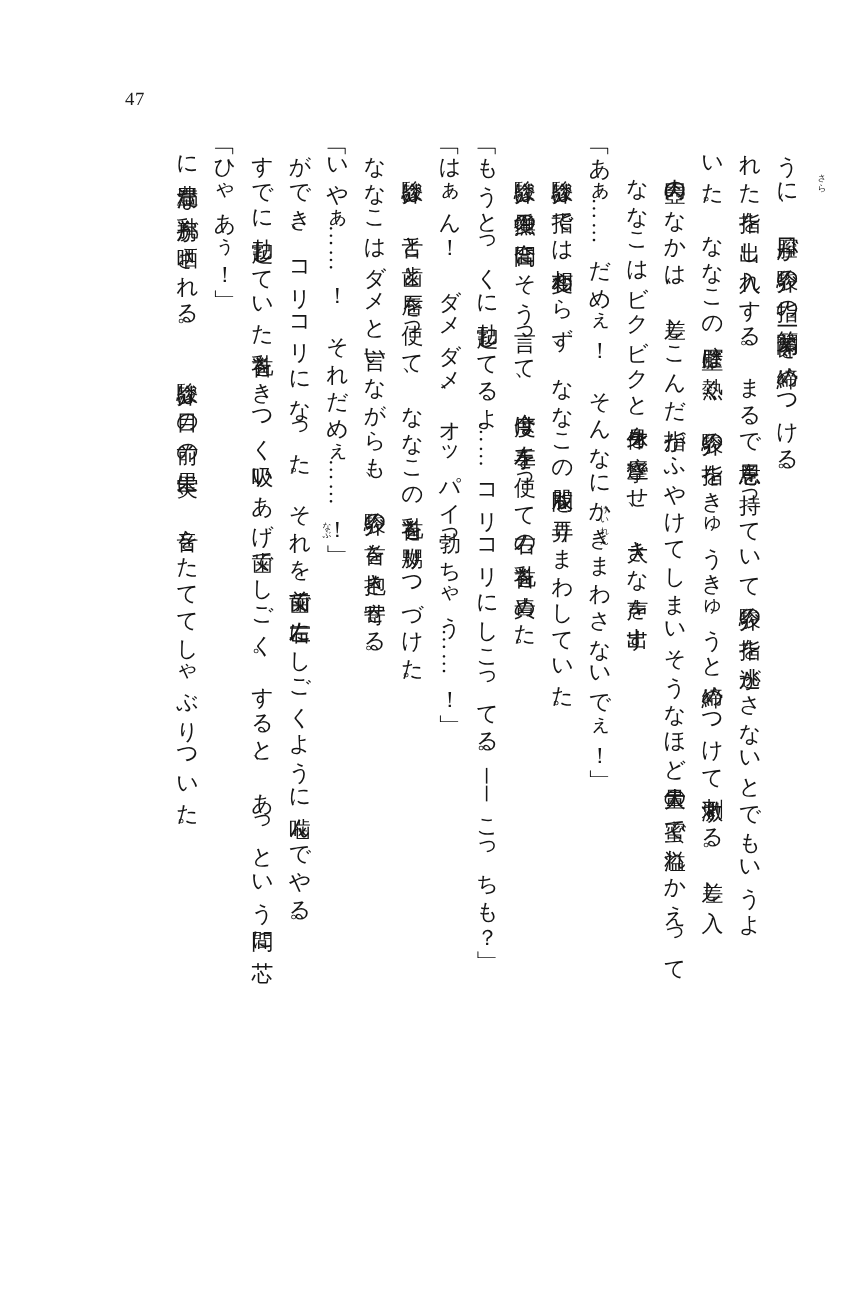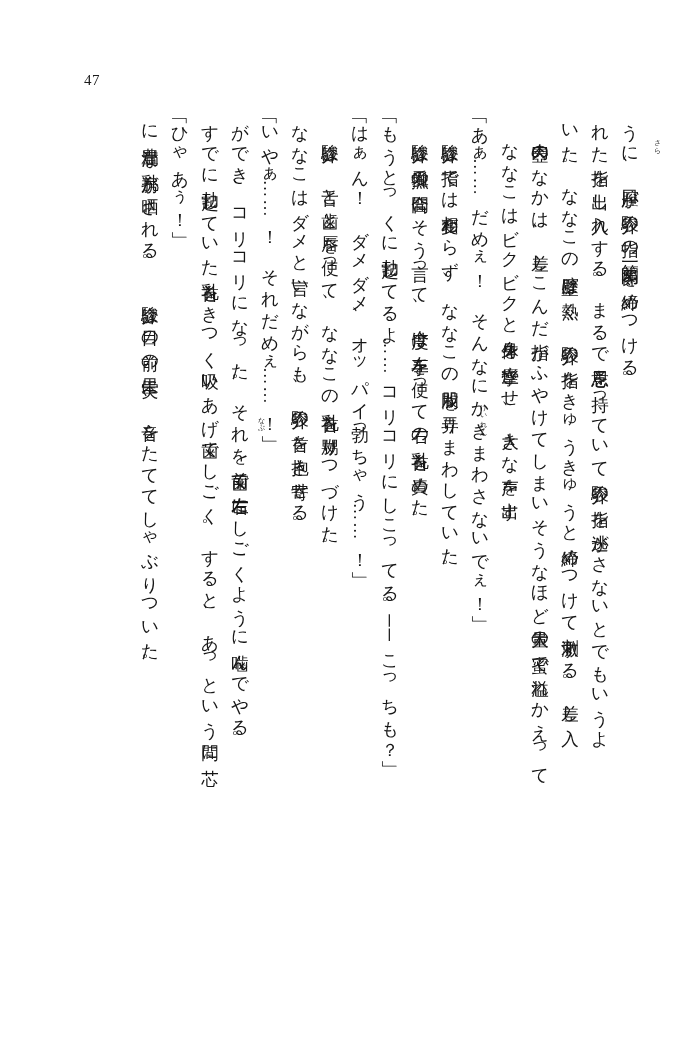--- a/index.html
+++ b/index.html
@@ -14,21 +14,21 @@
   #page {
     position: relative;
     width: 690px;
     height: 1050px;
     background: #ffffff;
     overflow: hidden;
   }
   #page-number {
     position: absolute;
     top: 72px;
-    left: 84px;
+    left: 100px;
     font-size: 15px;
     font-family: "Liberation Serif", "DejaVu Serif", serif;
     color: #1a1a1a;
     letter-spacing: 0.5px;
   }
   
   #body-text {
     position: absolute;
     top: 112px;
     right: 52px;

